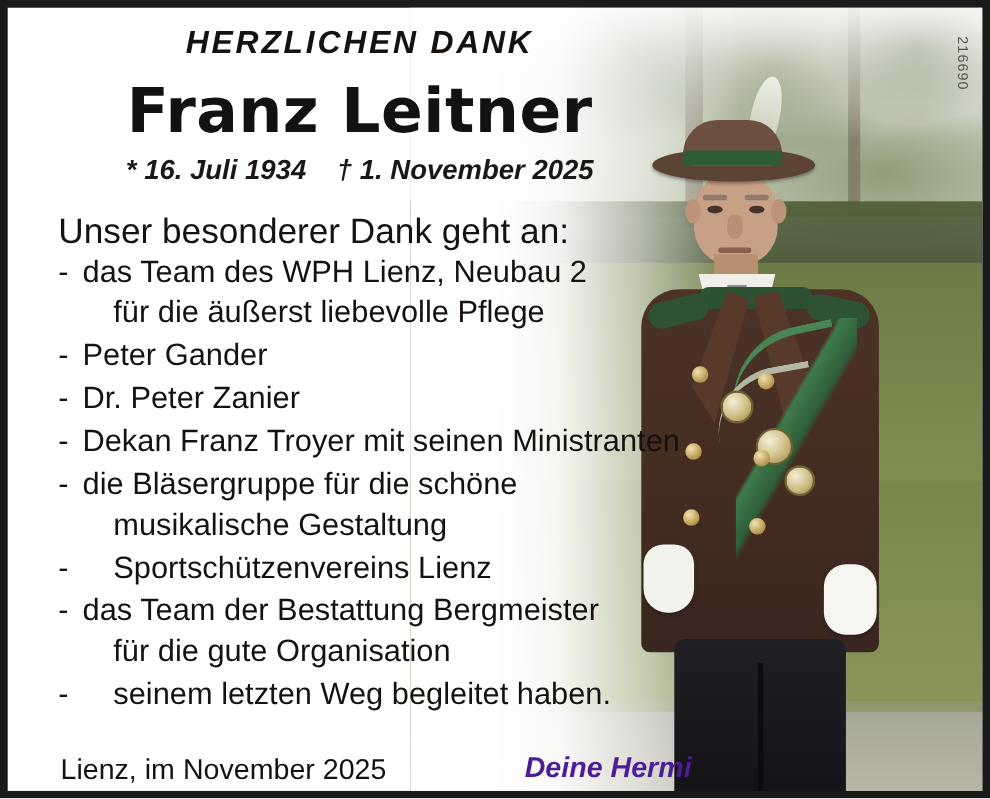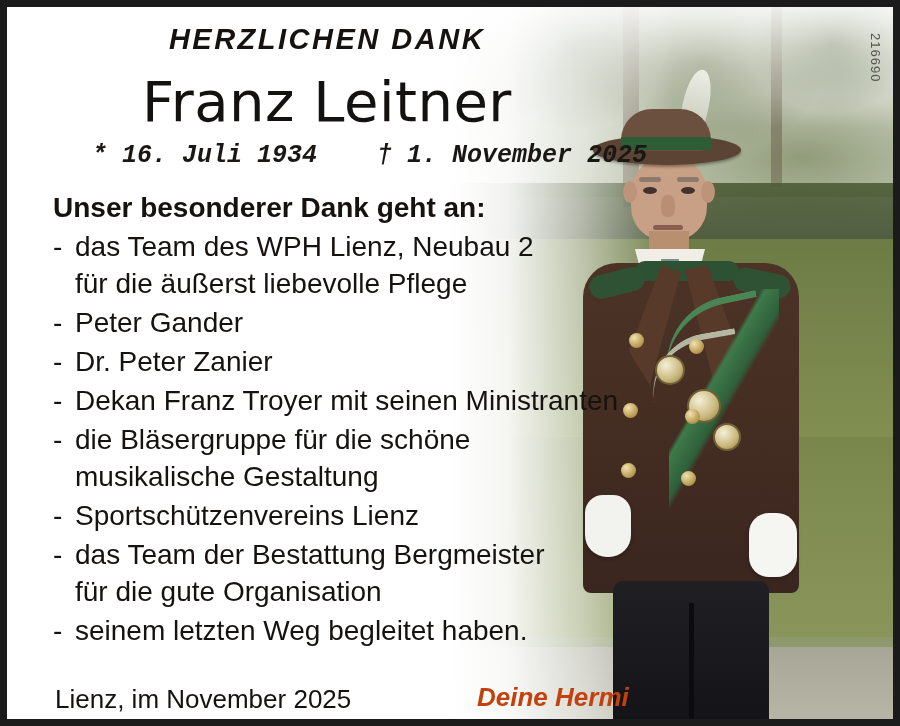--- a/index.html
+++ b/index.html
@@ -216,75 +216,74 @@
     font-weight: bold;
     font-size: 29px;
     letter-spacing: 2.5px;
     color: #15120f;
   }
   .name {
     position: absolute;
     left: 0; top: 62px; width: 640px;
     text-align: center;
     font-family: "DejaVu Sans", sans-serif;
-    font-weight: normal;
+    font-weight: bold;
     font-size: 56px;
     letter-spacing: 0.5px;
     color: #141210;
   }
   .dates {
     position: absolute;
     left: 0; top: 134px; width: 640px;
-    text-align: right;
-    font-family: Liberation Mono, monospace;
+    text-align: center;
+    font-family: Liberation Sans, sans-serif;
     font-style: italic;
     font-weight: bold;
     font-size: 25px;
     color: #1a1714;
     white-space: pre;
   }
   .intro {
     position: absolute;
     left: 46px; top: 185px;
-    font-size: 28px;
+    font-size: 32px;
     color: #15120f;
-    font-weight: bold;
   }
   .thanks-list {
     position: absolute;
     left: 46px; top: 222px;
     width: 600px;
     list-style: none;
     margin: 0; padding: 0;
   }
   .thanks-list li {
     font-size: 28px;
     color: #15120f;
     line-height: 1.32;
     padding-left: 22px;
     position: relative;
     margin-bottom: 2px;
   }
   .thanks-list li .dash {
     position: absolute; left: 0; top: 0;
   }
-  .thanks-list li .l2 { display: block; }
+  .thanks-list li .l2 { display: block; margin-left: 28px; }
   .place {
     position: absolute;
     left: 48px; bottom: 16px;
     font-size: 26px;
     color: #15120f;
   }
   .signature {
     position: absolute;
     left: 470px; bottom: 18px;
     font-size: 26px;
     font-style: italic;
     font-weight: bold;
-    color: #c2410c;
+    color: #4c1d95;
   }
   .code {
     position: absolute;
     right: 10px; top: 26px;
     font-size: 13px;
     color: #55544e;
     writing-mode: vertical-rl;
     letter-spacing: 1px;
   }
 </style>

